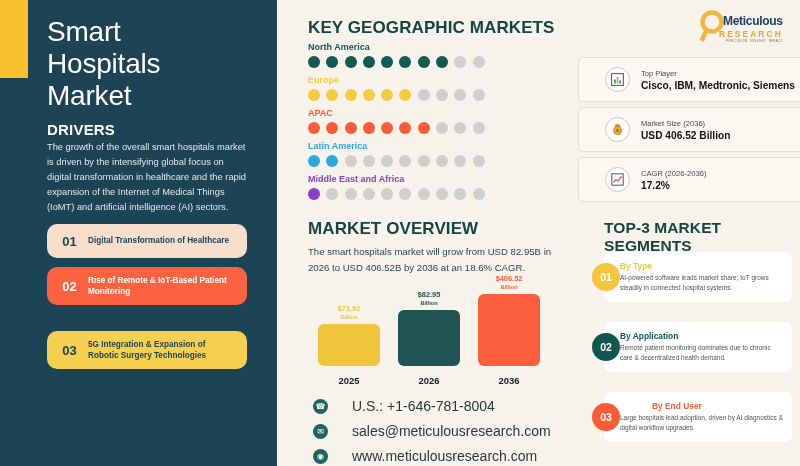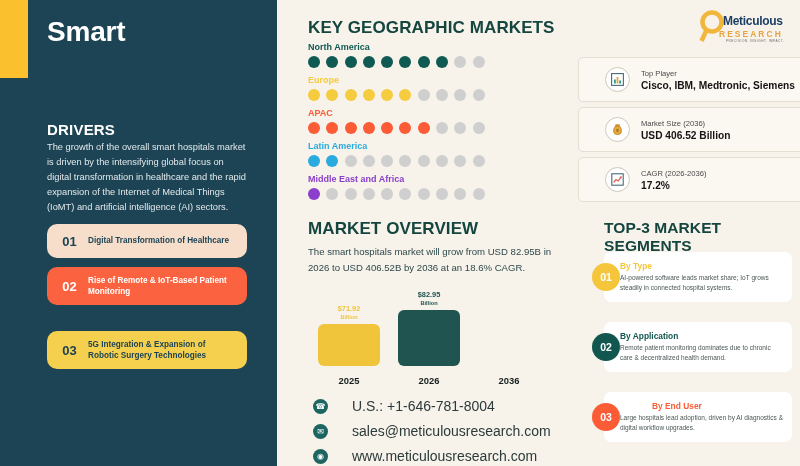--- a/index.html
+++ b/index.html
@@ -15,21 +15,21 @@
   .left-panel {
     position:absolute; left:0; top:0; width:277px; height:466px;
     background:#1C4454;
   }
   .accent-bar {
     position:absolute; left:0; top:0; width:28px; height:78px;
     background:#FBC02D;
   }
   .title {
     position:absolute; left:47px; top:16px; width:215px;
-    color:#FFFFFF; font-size:28px; font-weight:bold; line-height:1.14;
+    color:#FFFFFF; font-size:28px; font-weight:normal; line-height:1.14;
     letter-spacing:-0.2px;
   }
   .drivers-head {
     position:absolute; left:47px; top:121px;
     color:#FFFFFF; font-size:15px; font-weight:bold; letter-spacing:0.2px;
   }
   .drivers-body {
     position:absolute; left:47px; top:140px; width:200px;
     color:#E2E8EC; font-size:9.3px; line-height:1.62;
   }
@@ -134,20 +134,22 @@
   .seg-t { font-size:8.4px; font-weight:bold; margin-bottom:2px; }
   .seg-d { font-size:6.5px; color:#4B5656; line-height:1.48; }
 </style>
 </head>
 <body>
 
 <div class="left-panel"></div>
 <div class="accent-bar"></div>
 <div class="title" id="title">
     <div>Smart</div>
+    <div>Hospitals</div>
+    <div>Market</div>
   </div>
 <div class="drivers-head">DRIVERS</div>
 <div class="drivers-body">The growth of the overall smart hospitals market is driven by the intensifying global focus on digital transformation in healthcare and the rapid expansion of the Internet of Medical Things (IoMT) and artificial intelligence (AI) sectors.</div>
 
 <div class="driver-card" id="dc0" style="background: rgb(247, 222, 203);">
   <div class="num" style="color: rgb(28, 68, 84);">01</div>
   <div class="txt" style="color: rgb(28, 68, 84);">Digital Transformation of Healthcare</div>
 </div>
 <div class="driver-card" id="dc1" style="background: rgb(251, 99, 64);">
   <div class="num" style="color: rgb(255, 255, 255);">02</div>
@@ -294,20 +296,24 @@
     <div class="bar-col" style="left: 0px; height: 42px;">
       <div class="bar" style="height: 42px; background: rgb(240, 197, 60);"></div>
       <div class="bar-val" style="bottom: 46px; color: rgb(240, 197, 60);"><span>$71.92</span><span class="unit">Billion</span></div>
     </div>
     <div class="bar-year" style="left: 0px; position: absolute;">2025</div>
     <div class="bar-col" style="left: 80px; height: 56px;">
       <div class="bar" style="height: 56px; background: rgb(31, 84, 80);"></div>
       <div class="bar-val" style="bottom: 60px; color: rgb(31, 84, 80);"><span>$82.95</span><span class="unit">Billion</span></div>
     </div>
     <div class="bar-year" style="left: 80px; position: absolute;">2026</div>
+    <div class="bar-col" style="left: 160px; height: 72px;">
+      <div class="bar" style="height: 72px; background: rgb(251, 94, 60);"></div>
+      <div class="bar-val" style="bottom: 76px; color: rgb(251, 94, 60);"><span>$406.52</span><span class="unit">Billion</span></div>
+    </div>
     <div class="bar-year" style="left: 160px; position: absolute;">2036</div>
   </div>
 
 <div class="contact" id="contact" style="top:398px">
     <div class="c-row">
       <div class="c-ic">☎</div>
       <div class="c-tx">U.S.: +1-646-781-8004</div>
     </div>
     <div class="c-row">
       <div class="c-ic">✉</div>

